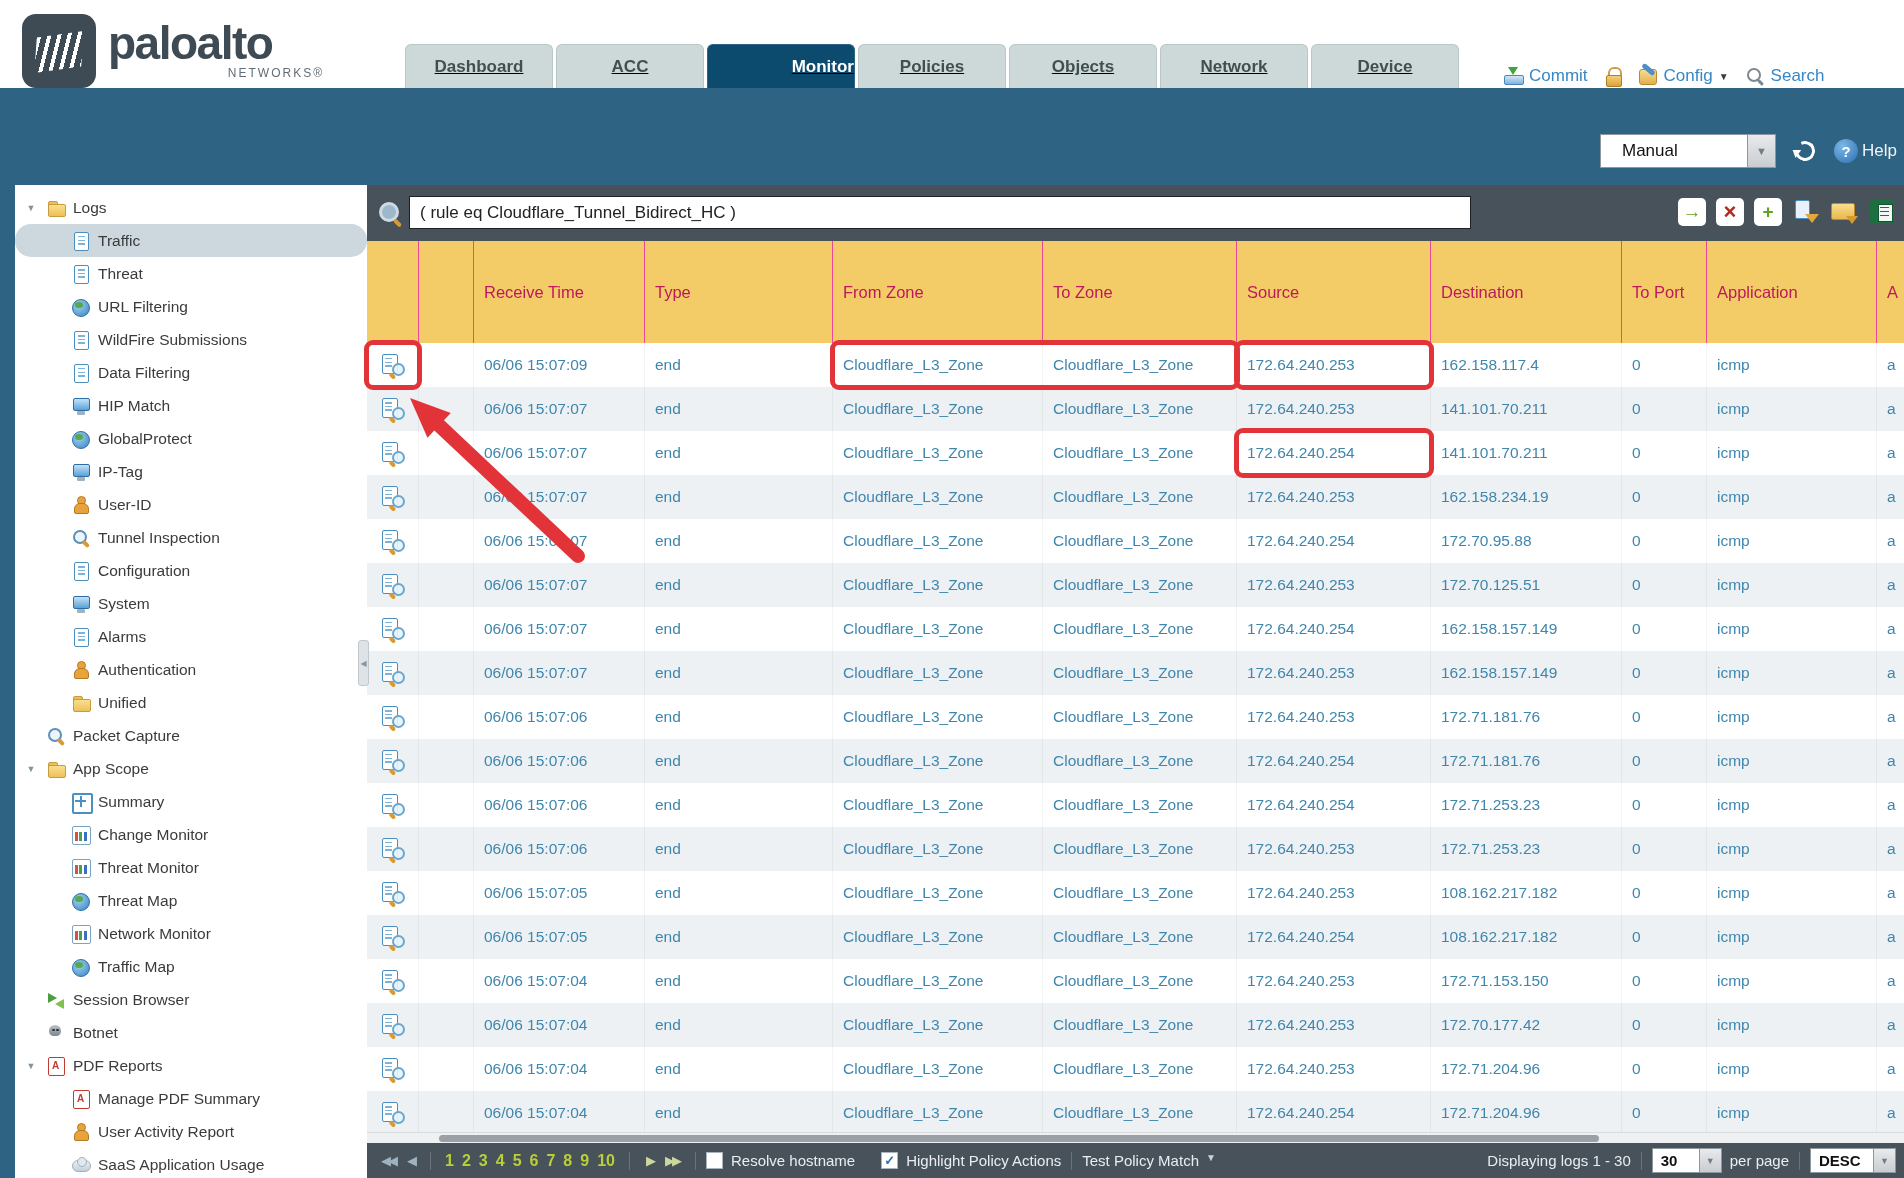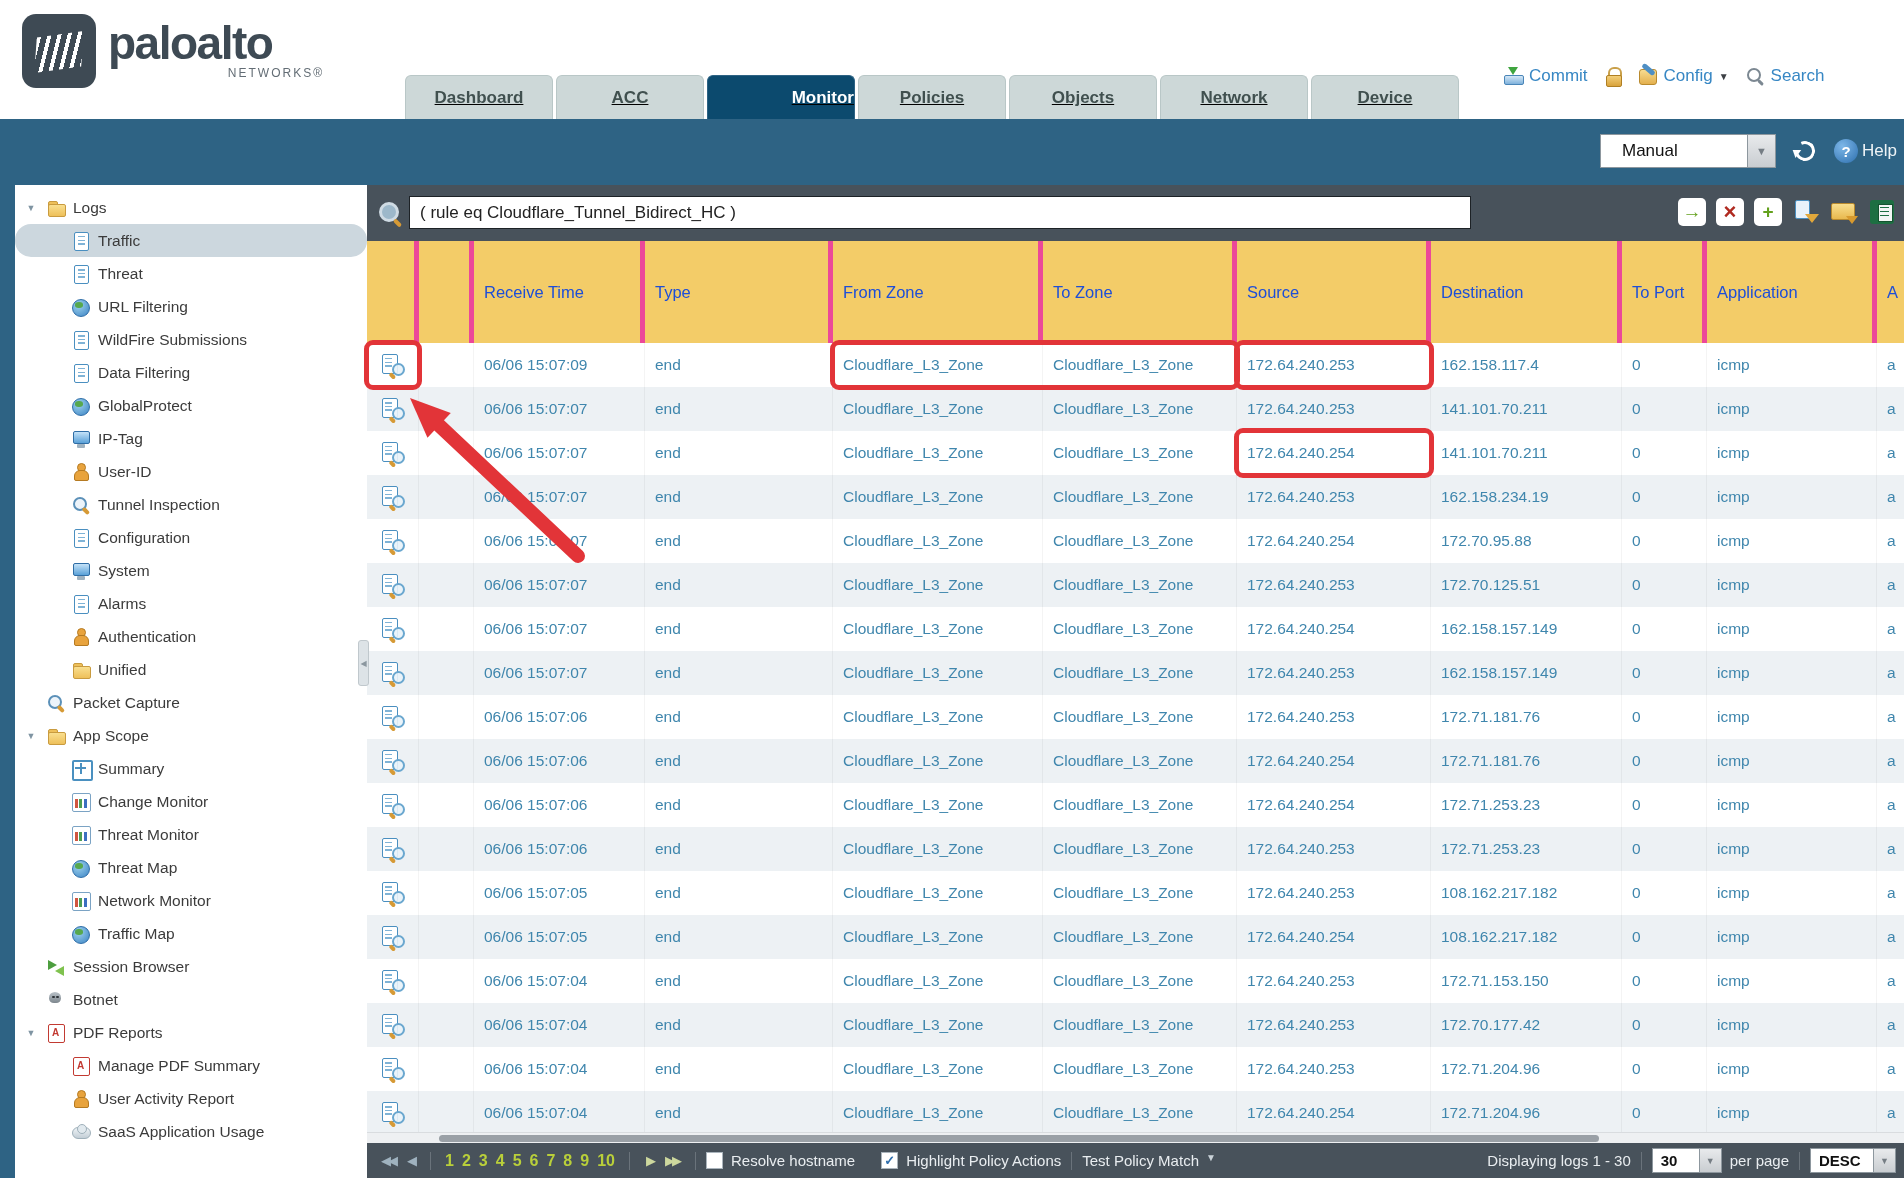--- a/index.html
+++ b/index.html
@@ -5,21 +5,21 @@
   * { box-sizing: border-box; margin: 0; padding: 0; }
   html,body { width:1904px; height:1178px; }
   body {
     position:relative; overflow:hidden;
     background:#2e6384;
     font-family:"Liberation Sans", sans-serif;
     -webkit-font-smoothing:antialiased;
   }
 
   
-  .top-header { position:absolute; left:0; top:0; width:1904px; height:119px; background:#ffffff; z-index:5; }
+  .top-header { position:absolute; left:0; top:0; width:1904px; height:88px; background:#ffffff; z-index:5; }
   .logo-mark { position:absolute; left:22px; top:14px; width:74px; height:74px; background:#3e4a54; border-radius:14px; overflow:hidden; }
   .logo-mark::before { content:""; position:absolute; left:14px; top:20px; width:46px; height:36px;
     background:repeating-linear-gradient(100deg,#ffffff 0 4px, transparent 4px 10px);
     transform:skewX(-12deg) rotate(-8deg); }
   .logo-word { position:absolute; left:108px; top:16px; font-size:46px; font-weight:600; letter-spacing:-1.5px; color:#3e4a54; }
   .logo-sub  { position:absolute; left:108px; top:66px; width:216px; text-align:right; font-size:12px; letter-spacing:2px; color:#636d75; }
 
   .tabs { position:absolute; left:405px; bottom:0; display:flex; gap:3px;text-decoration:underline; }
   .tab { width:148px; height:44px; line-height:44px; text-align:center;
     background:#cdd8d8; border:1px solid #b9c7c7; border-bottom:none;
@@ -152,22 +152,22 @@
     border-left:6px solid transparent; border-right:6px solid transparent; border-top:8px solid #d89a2e; }
   .ic-excel { position:relative; width:24px; height:24px; background:#1d6f42; border-radius:3px; }
   .ic-excel::before { content:""; position:absolute; left:8px; top:4px; width:13px; height:16px; background:#f2f6f4;
     border:1px solid #14532f; }
   .ic-excel::after { content:""; position:absolute; left:10px; top:7px; width:9px; height:10px;
     background:repeating-linear-gradient(#1d6f42 0 1.5px, transparent 1.5px 4px); }
 
   .grid-head { position:absolute; left:0; top:56px; width:1630px; height:102px; display:grid;
     grid-template-columns:52px 55px 171px 188px 210px 194px 194px 191px 85px 170px 120px;
     background:#f3cc68; }
-  .h-cell { display:flex; align-items:center; padding-left:10px; font-size:16.5px; color:#1d4ed8;
-    border-right:5px solid #ec4899; overflow:hidden; white-space:nowrap; }
+  .h-cell { display:flex; align-items:center; padding-left:10px; font-size:16.5px; color:#be185d;
+    border-right:1px solid #ec4899; overflow:hidden; white-space:nowrap; }
 
   .rows { position:absolute; left:0; top:158px; width:1630px; height:789px; overflow:hidden; }
   .t-row { display:grid; grid-template-columns:52px 55px 171px 188px 210px 194px 194px 191px 85px 170px 120px;
     height:44px; align-items:center; background:#fff; }
   .t-row.even { background:#edf1f4; }
   .t-cell { font-size:15.5px; color:#3f86ad; padding-left:10px; white-space:nowrap; overflow:hidden;
     border-right:1px solid rgba(0,0,0,0.045); height:100%; display:flex; align-items:center; }
   .t-cell.c-detail { justify-content:center; padding-left:0; }
 
   .ic-detail { position:relative; width:26px; height:26px; }
@@ -268,20 +268,24 @@
       <span class="icon globe"></span>
       <span>URL Filtering</span>
     </div>
     <div class="side-item lvl1">
       <span class="icon doc"></span>
       <span>WildFire Submissions</span>
     </div>
     <div class="side-item lvl1">
       <span class="icon doc"></span>
       <span>Data Filtering</span>
+    </div>
+    <div class="side-item lvl1">
+      <span class="icon monitor"></span>
+      <span>HIP Match</span>
     </div>
     <div class="side-item lvl1">
       <span class="icon globe"></span>
       <span>GlobalProtect</span>
     </div>
     <div class="side-item lvl1">
       <span class="icon monitor"></span>
       <span>IP-Tag</span>
     </div>
     <div class="side-item lvl1">

